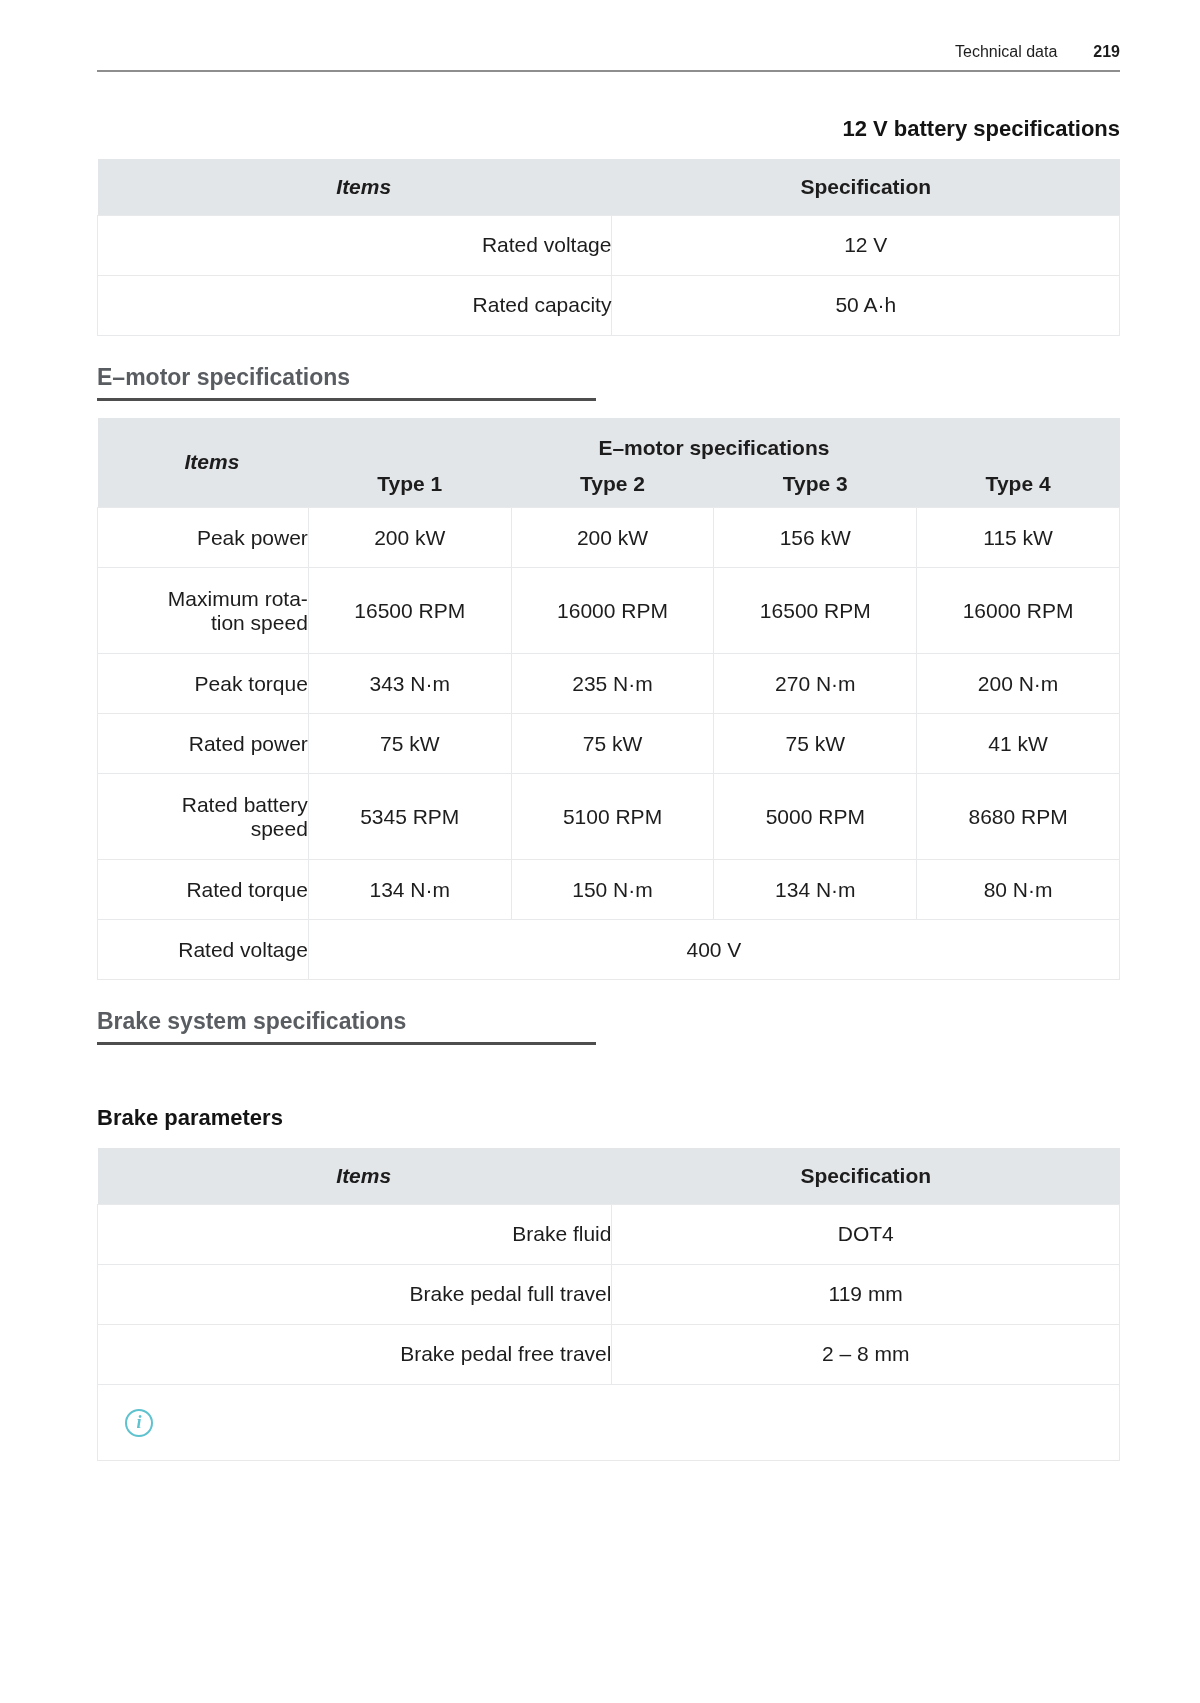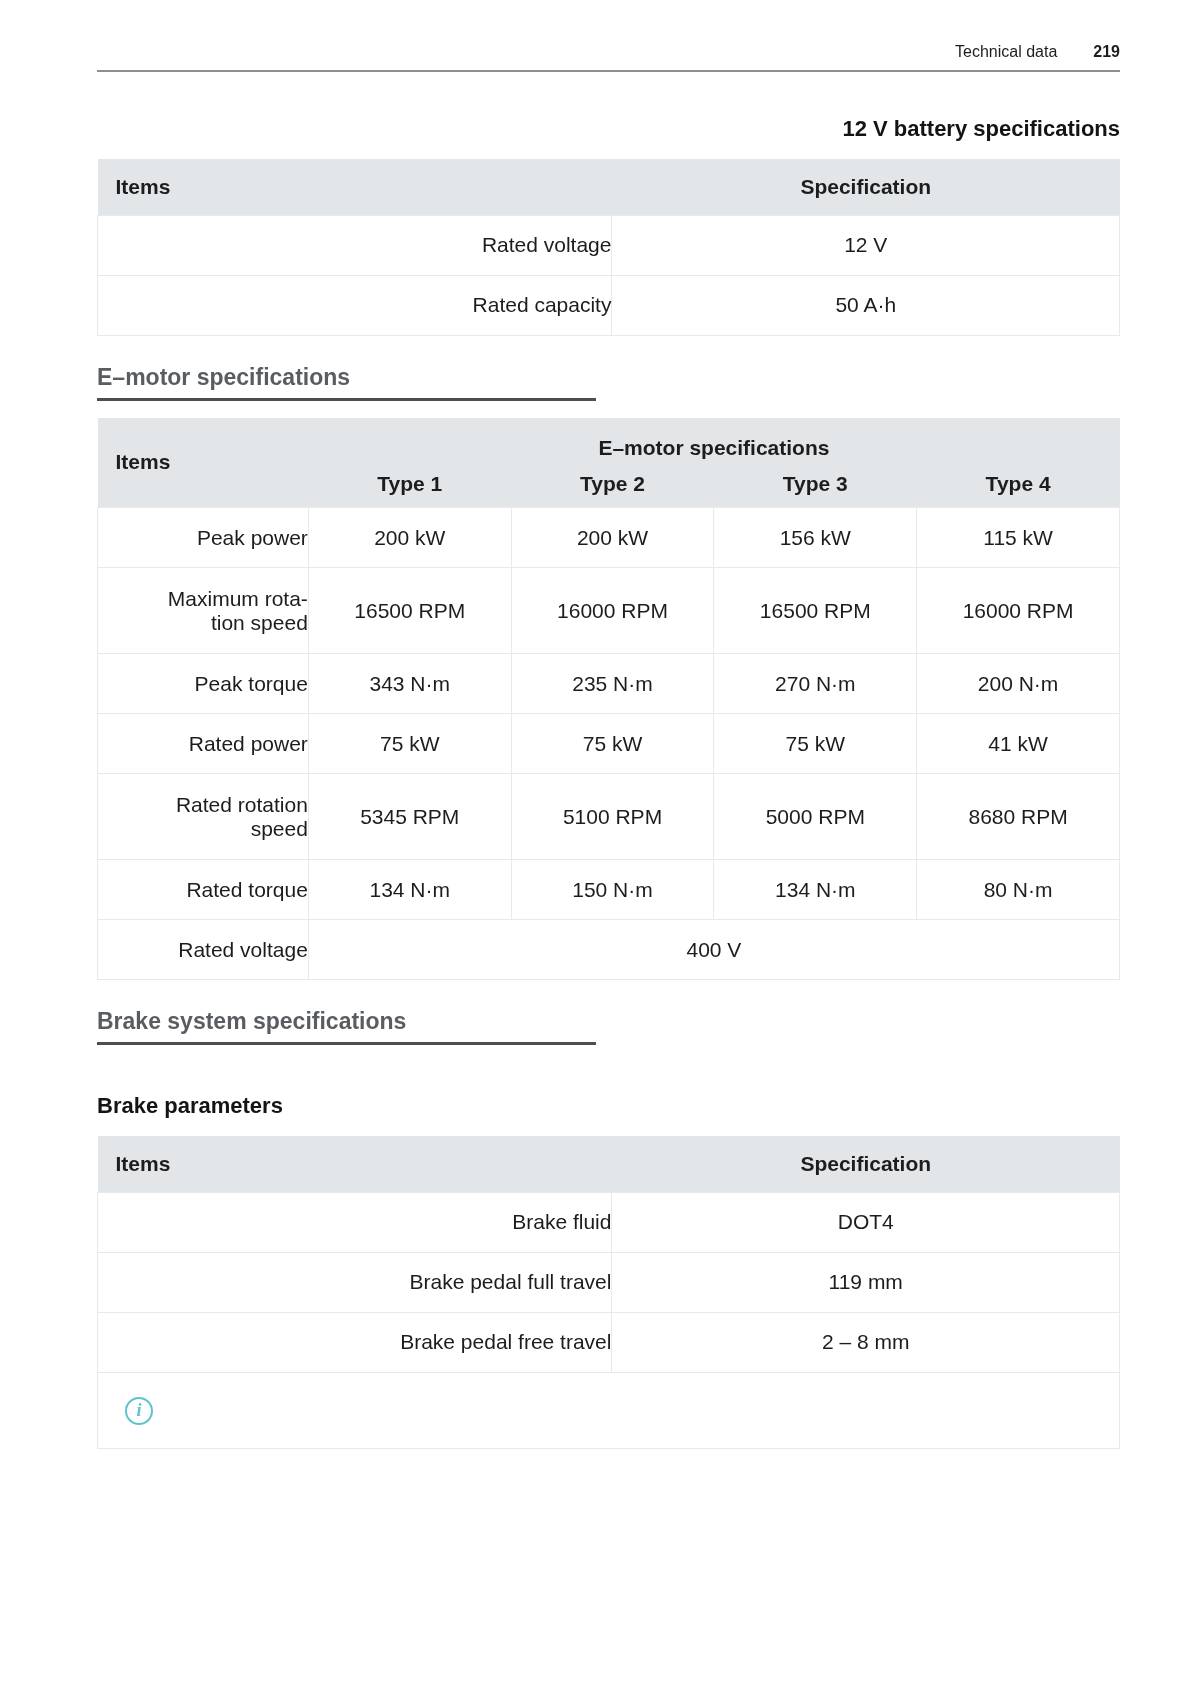--- a/index.html
+++ b/index.html
@@ -17,27 +17,27 @@
     font-size:16px; padding-bottom:9px; border-bottom:2px solid #8e8e8e;
   }
   .doc-header .page-num { font-weight:bold; margin-left:36px; }
 
   
   .black-h { margin-top:44px; font-size:22px; font-weight:bold; color:#141414;text-align:right; }
   .section-h {
     margin-top:28px; font-size:23px; font-weight:bold; color:#595d61;
     width:499px; padding-bottom:7px; border-bottom:3px solid #4e4e4e;
   }
-  .sub-h { margin-top:48px; font-size:22px; font-weight:bold; color:#141414; }
+  .sub-h { margin-top:60px; font-size:22px; font-weight:bold; color:#141414; }
 
   
   table.spec { width:100%; border-collapse:collapse; font-size:21px; margin-top:17px; }
   table.spec th { background:#e3e6e8; font-weight:bold; }
   table.spec thead tr.simple th { height:56px; }
-  th.items-col { text-align:left; padding-left:18px; }
+  th.items-col { text-align:center; padding-left:18px;font-style:italic; }
   th.center, td.center { text-align:center; }
   table.spec td { border:1px solid #e7e9ea; background:#fff; }
   td.item { text-align:right; padding-left:15px; white-space:pre-line; }
   tr.r-single td { height:60px; }
   tr.r-double td { height:86px; }
   
   th.span-h { height:46px; vertical-align:bottom; padding-bottom:4px; text-align:center; }
   tr.type-row th { height:44px; vertical-align:top; padding-top:8px; text-align:center; }
 
   
@@ -137,21 +137,21 @@
         <td class="center">200 N·m</td>
       </tr>
       <tr class="r-single">
         <td class="item">Rated power</td>
         <td class="center">75 kW</td>
         <td class="center">75 kW</td>
         <td class="center">75 kW</td>
         <td class="center">41 kW</td>
       </tr>
       <tr class="r-double">
-        <td class="item">Rated rotation
+        <td class="item">Rated battery
 speed</td>
         <td class="center">5345 RPM</td>
         <td class="center">5100 RPM</td>
         <td class="center">5000 RPM</td>
         <td class="center">8680 RPM</td>
       </tr>
       <tr class="r-single">
         <td class="item">Rated torque</td>
         <td class="center">134 N·m</td>
         <td class="center">150 N·m</td>

